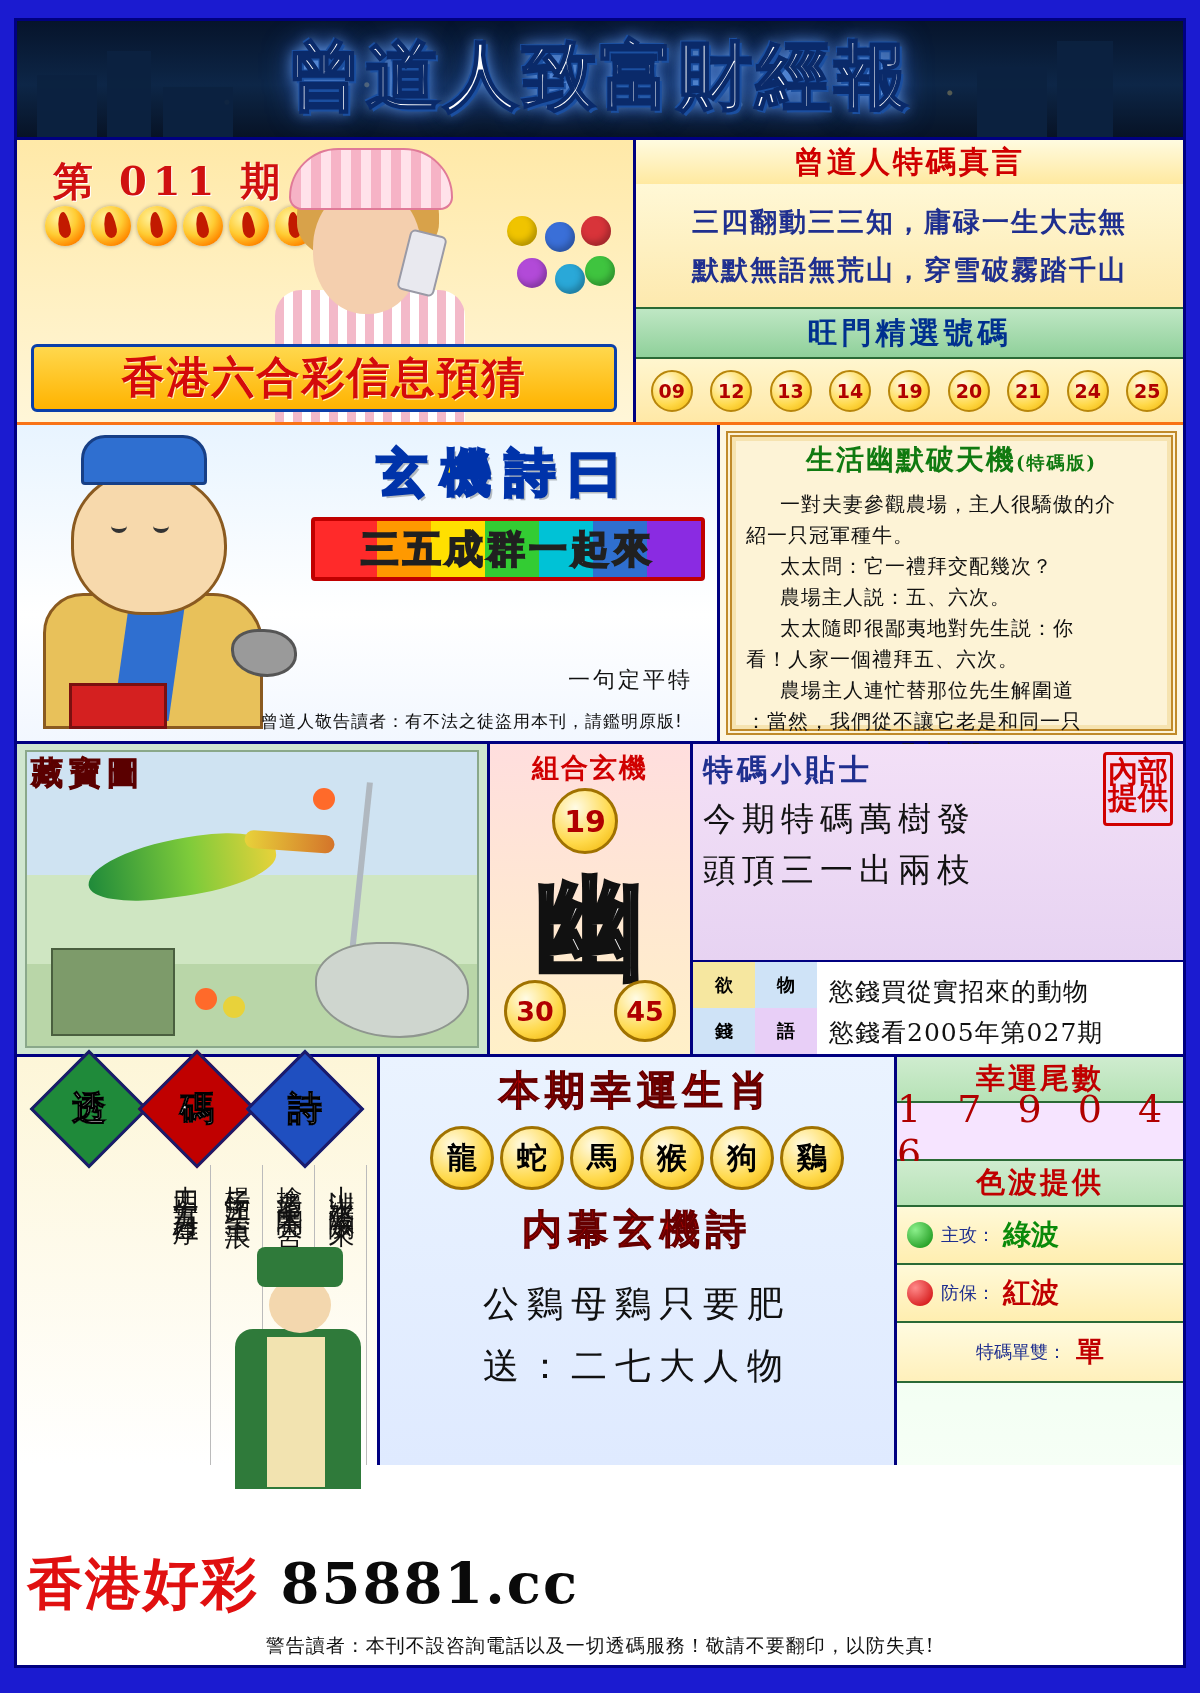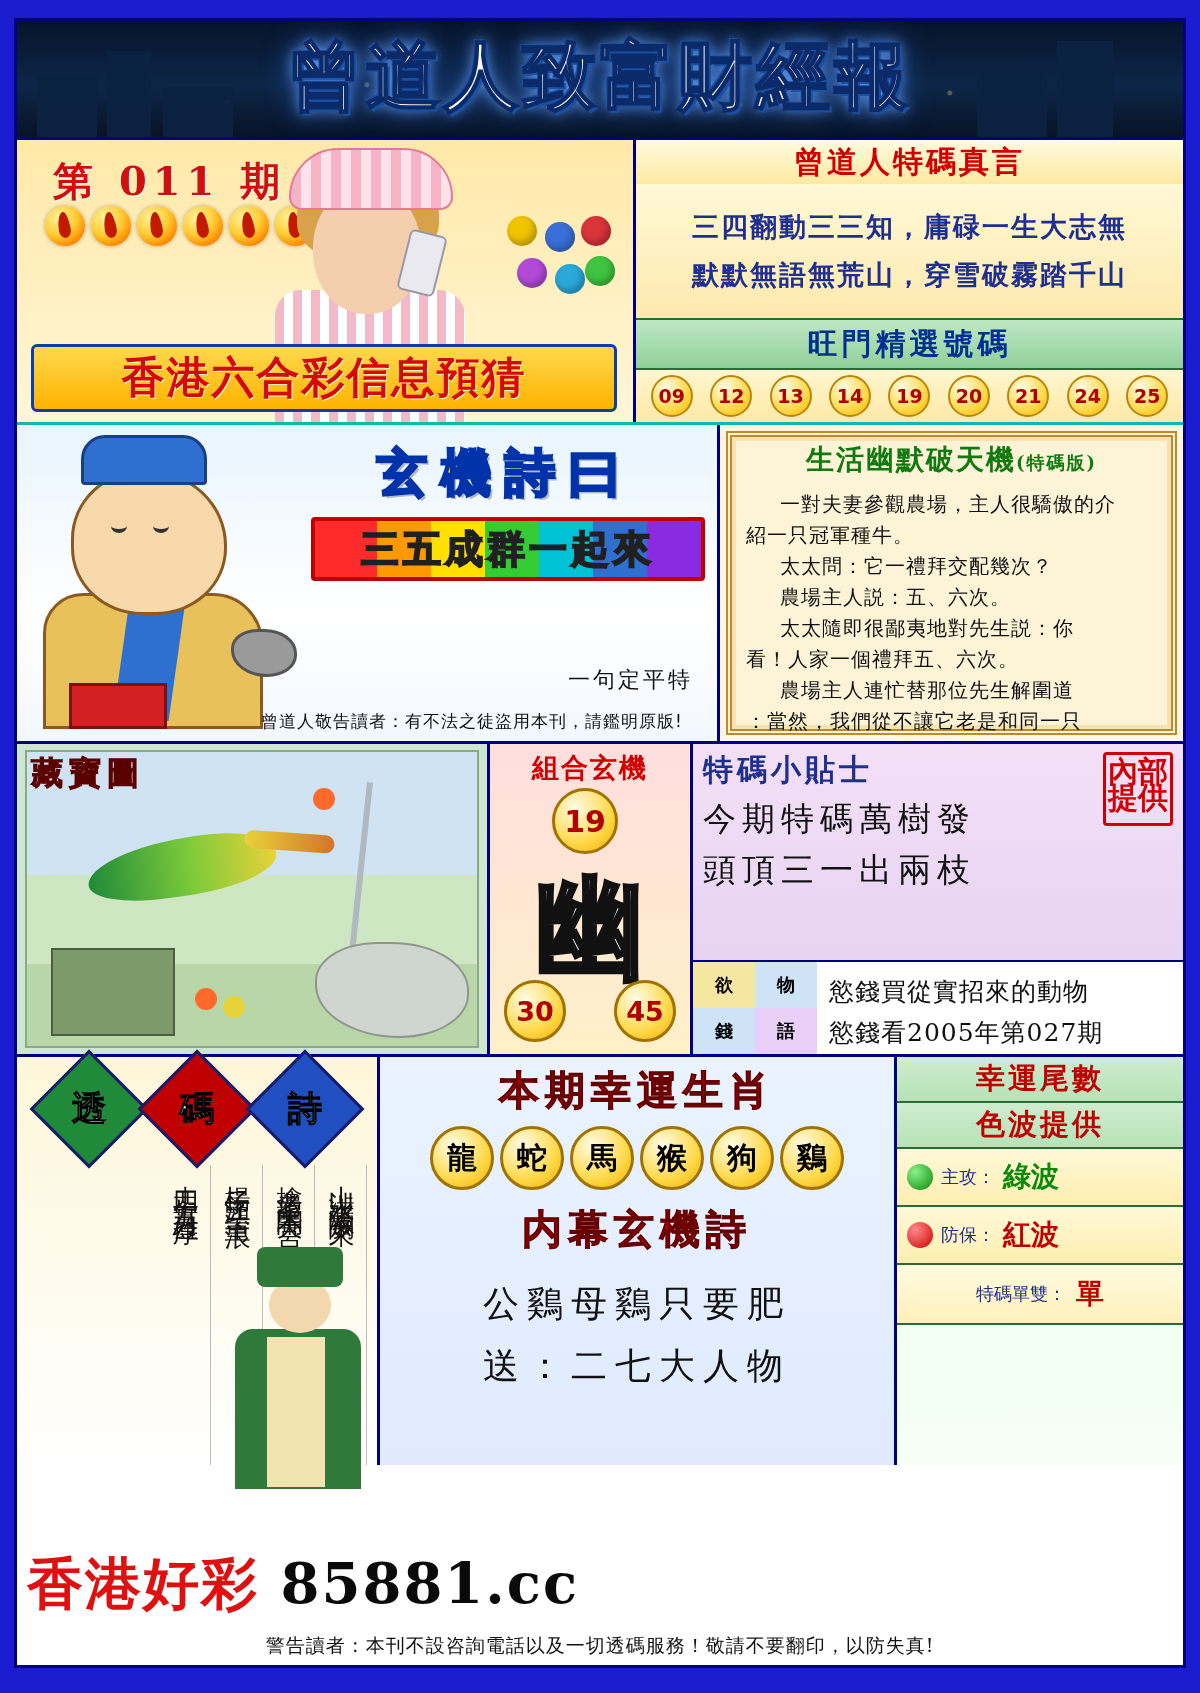--- a/index.html
+++ b/index.html
@@ -75,28 +75,28 @@
   .tr-title{height:44px;display:flex;align-items:center;justify-content:center;
     background:linear-gradient(180deg,#fffbe0,#ffe9a0);
     font-family:"DejaVu Serif","Liberation Serif",serif;font-weight:bold;font-size:30px;color:#d00000;letter-spacing:3px;}
   .poem{flex:1;display:flex;flex-direction:column;justify-content:center;gap:12px;
     background:linear-gradient(180deg,#fff8d6,#fde9ae);padding:0 14px;}
   .poem div{font-family:"DejaVu Serif","Liberation Serif",serif;font-size:27px;color:#1f2f8f;
     font-weight:bold;letter-spacing:2px;text-align:center;}
   .tr-sub{height:48px;display:flex;align-items:center;justify-content:center;
     background:linear-gradient(180deg,#bfe7c4,#8fd09a);border-top:2px solid #2a6a35;border-bottom:2px solid #2a6a35;
     font-family:"DejaVu Serif","Liberation Serif",serif;font-weight:bold;font-size:30px;color:#00308f;letter-spacing:4px;}
-  .numrow{height:52px;display:flex;align-items:center;justify-content:space-around;
+  .numrow{height:63px;display:flex;align-items:center;justify-content:space-around;
     background:linear-gradient(180deg,#fff6cf,#ffe8a6);padding:0 6px;}
   .num{width:38px;height:38px;border-radius:50%;border:2px solid #b8860b;
     display:flex;align-items:center;justify-content:center;font-weight:bold;font-size:19px;color:#b00000;
     background:radial-gradient(circle at 34% 28%,#fffbe6,#ffd94a 60%,#f0b400);}
 
   
-  .band2{display:flex;border-top:3px solid #14b8a6;height:316px;}
+  .band2{display:flex;border-top:3px solid #f97316;height:316px;}
   .b2left{width:700px;border-right:3px solid #000080;position:relative;
     background:linear-gradient(180deg,#e8f4ff,#ffffff 60%,#f2f7ff);}
   .oldman{position:absolute;left:8px;top:8px;width:250px;height:290px;}
   .om-hat{position:absolute;left:56px;top:2px;width:120px;height:44px;border-radius:24px 24px 4px 4px;background:#2f6fd0;border:3px solid #173f86;}
   .om-face{position:absolute;left:46px;top:36px;width:150px;height:140px;border-radius:50% 55% 48% 48%;background:#f7d9ac;border:3px solid #8a5a20;}
   .om-eye{position:absolute;width:16px;height:10px;border-bottom:4px solid #333;border-radius:50%;}
   .om-body{position:absolute;left:18px;top:160px;width:214px;height:130px;border-radius:40px 50px 0 0;
     background:#e8c15a;border:3px solid #8a5a20;}
   .om-sash{position:absolute;left:96px;top:168px;width:56px;height:120px;background:#2f6fd0;transform:skewX(-8deg);}
   .om-red{position:absolute;left:44px;top:250px;width:92px;height:40px;background:#d42020;border:3px solid #7a1010;}
@@ -415,20 +415,21 @@
       </div>
       <div class="inside-h">内幕玄機詩</div>
       <div class="ipoem">
         <div>公鷄母鷄只要肥</div>
         <div>送：二七大人物</div>
       </div>
     </div>
 
     <div class="b4c">
       <div class="c-h">幸運尾數</div>
+      <div class="c-tails">1 7 9 0 4 6</div>
       <div class="c-wave">色波提供</div>
       <div class="c-row">
         <div class="dot g"></div>
         <div class="c-lab">主攻：</div>
         <div class="c-val g">綠波</div>
       </div>
       <div class="c-row">
         <div class="dot"></div>
         <div class="c-lab">防保：</div>
         <div class="c-val">紅波</div>

